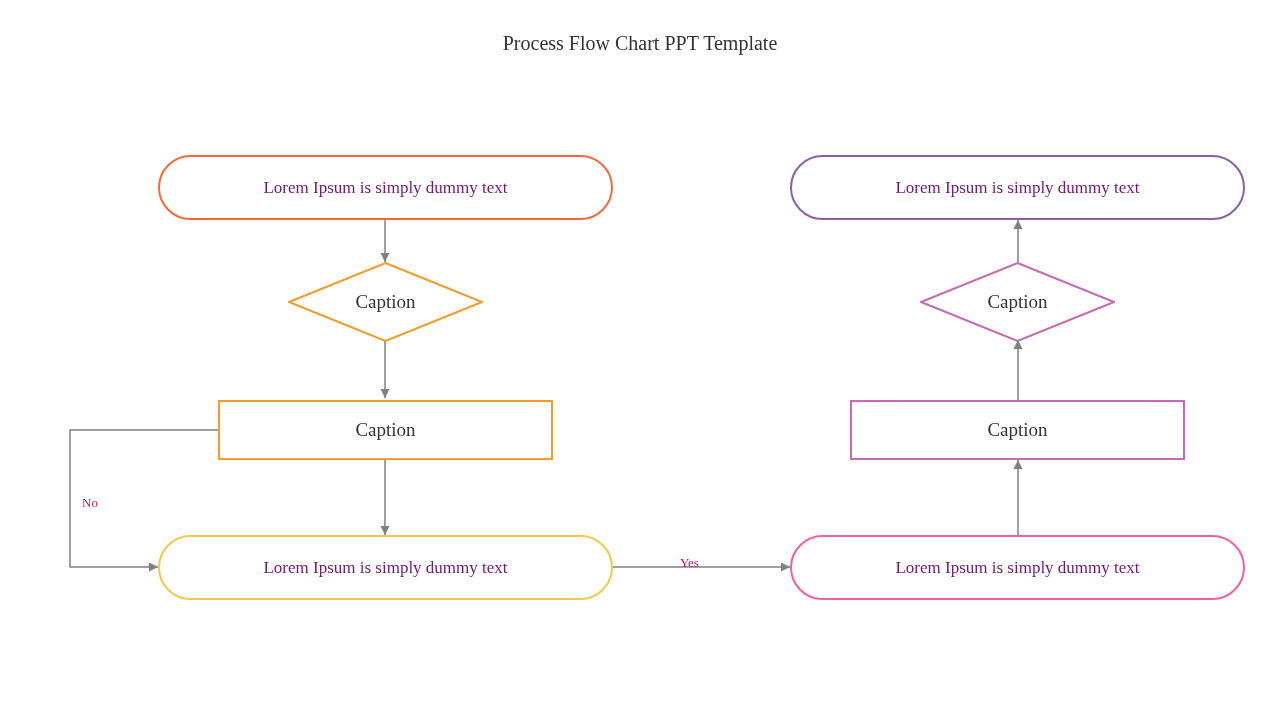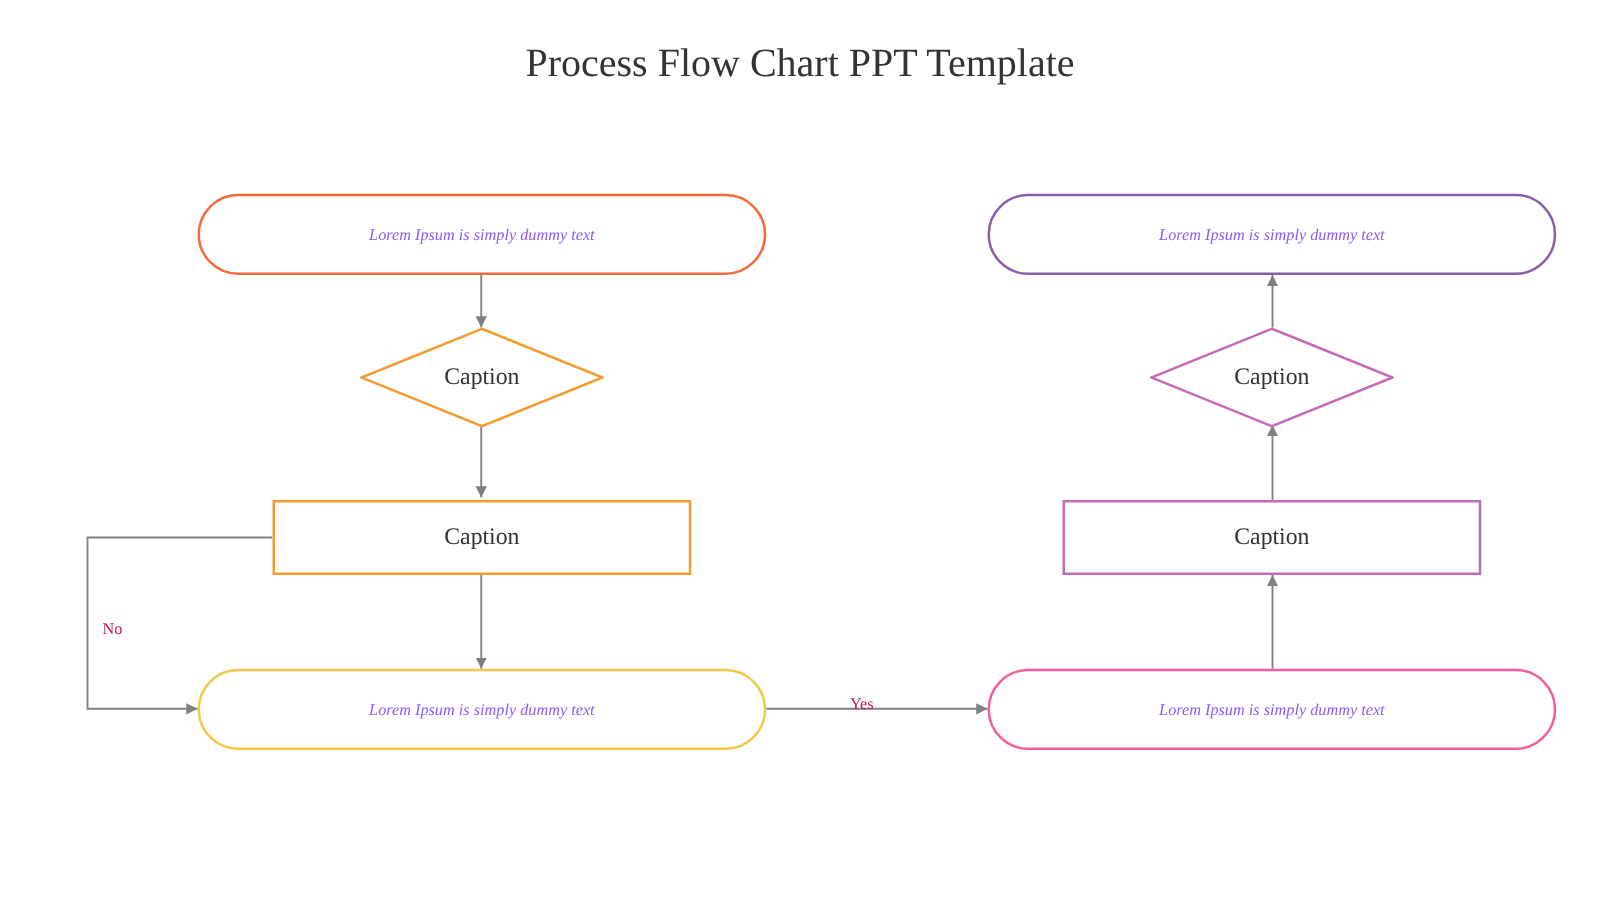--- a/index.html
+++ b/index.html
@@ -10,38 +10,37 @@
       font-family: Georgia, 'Times New Roman', serif;
       position: relative;
       overflow: hidden;
     }
     .title {
       position: absolute;
       top: 32px;
       left: 0;
       width: 100%;
       text-align: center;
-      font-size: 32px;
+      font-size: 20px;
       color: #333;
       font-weight: normal;
     }
     .shape {
       position: absolute;
       display: flex;
       align-items: center;
       justify-content: center;
       background: #fff;
     }
     .terminator {
       border-radius: 999px;
       border-width: 2px;
       border-style: solid;
-      font-size: 13px;
-      color: #8b5cf6;
-      font-style: italic;
+      font-size: 17px;
+      color: #701a75;
     }
     .process {
       border-width: 2px;
       border-style: solid;
       font-size: 19px;
       color: #333;
     }
     .diamond-wrap {
       position: absolute;
     }

